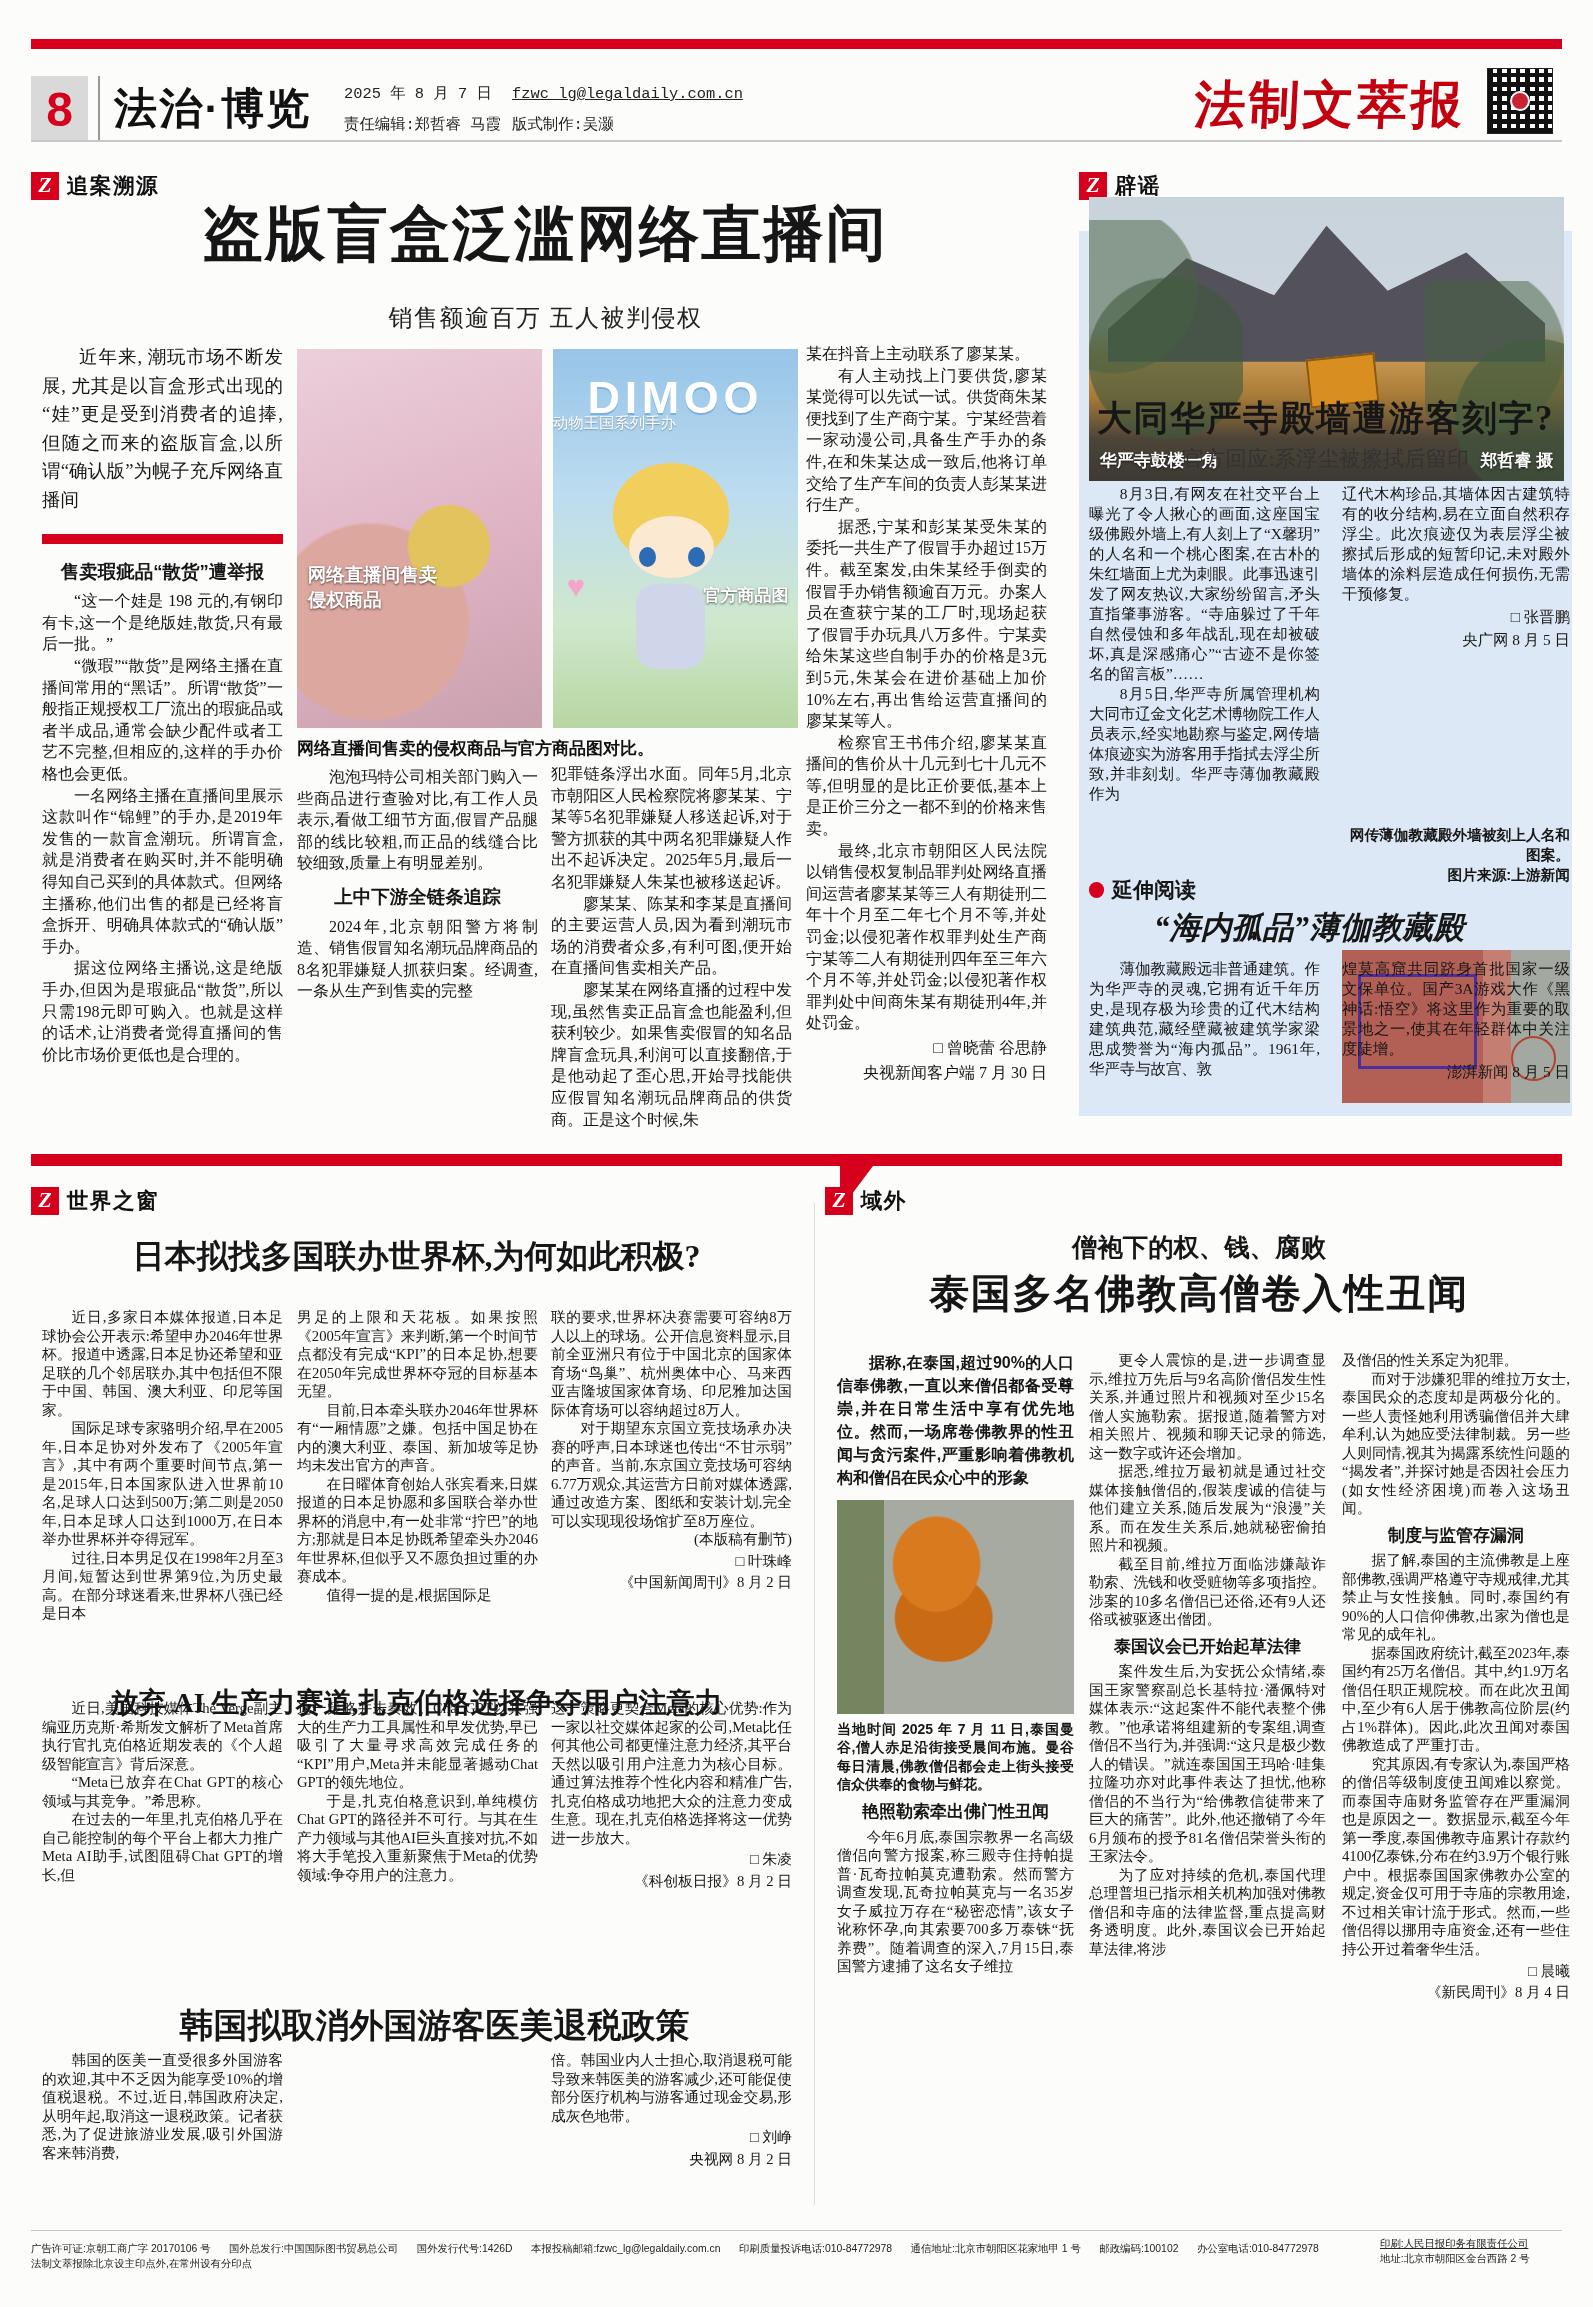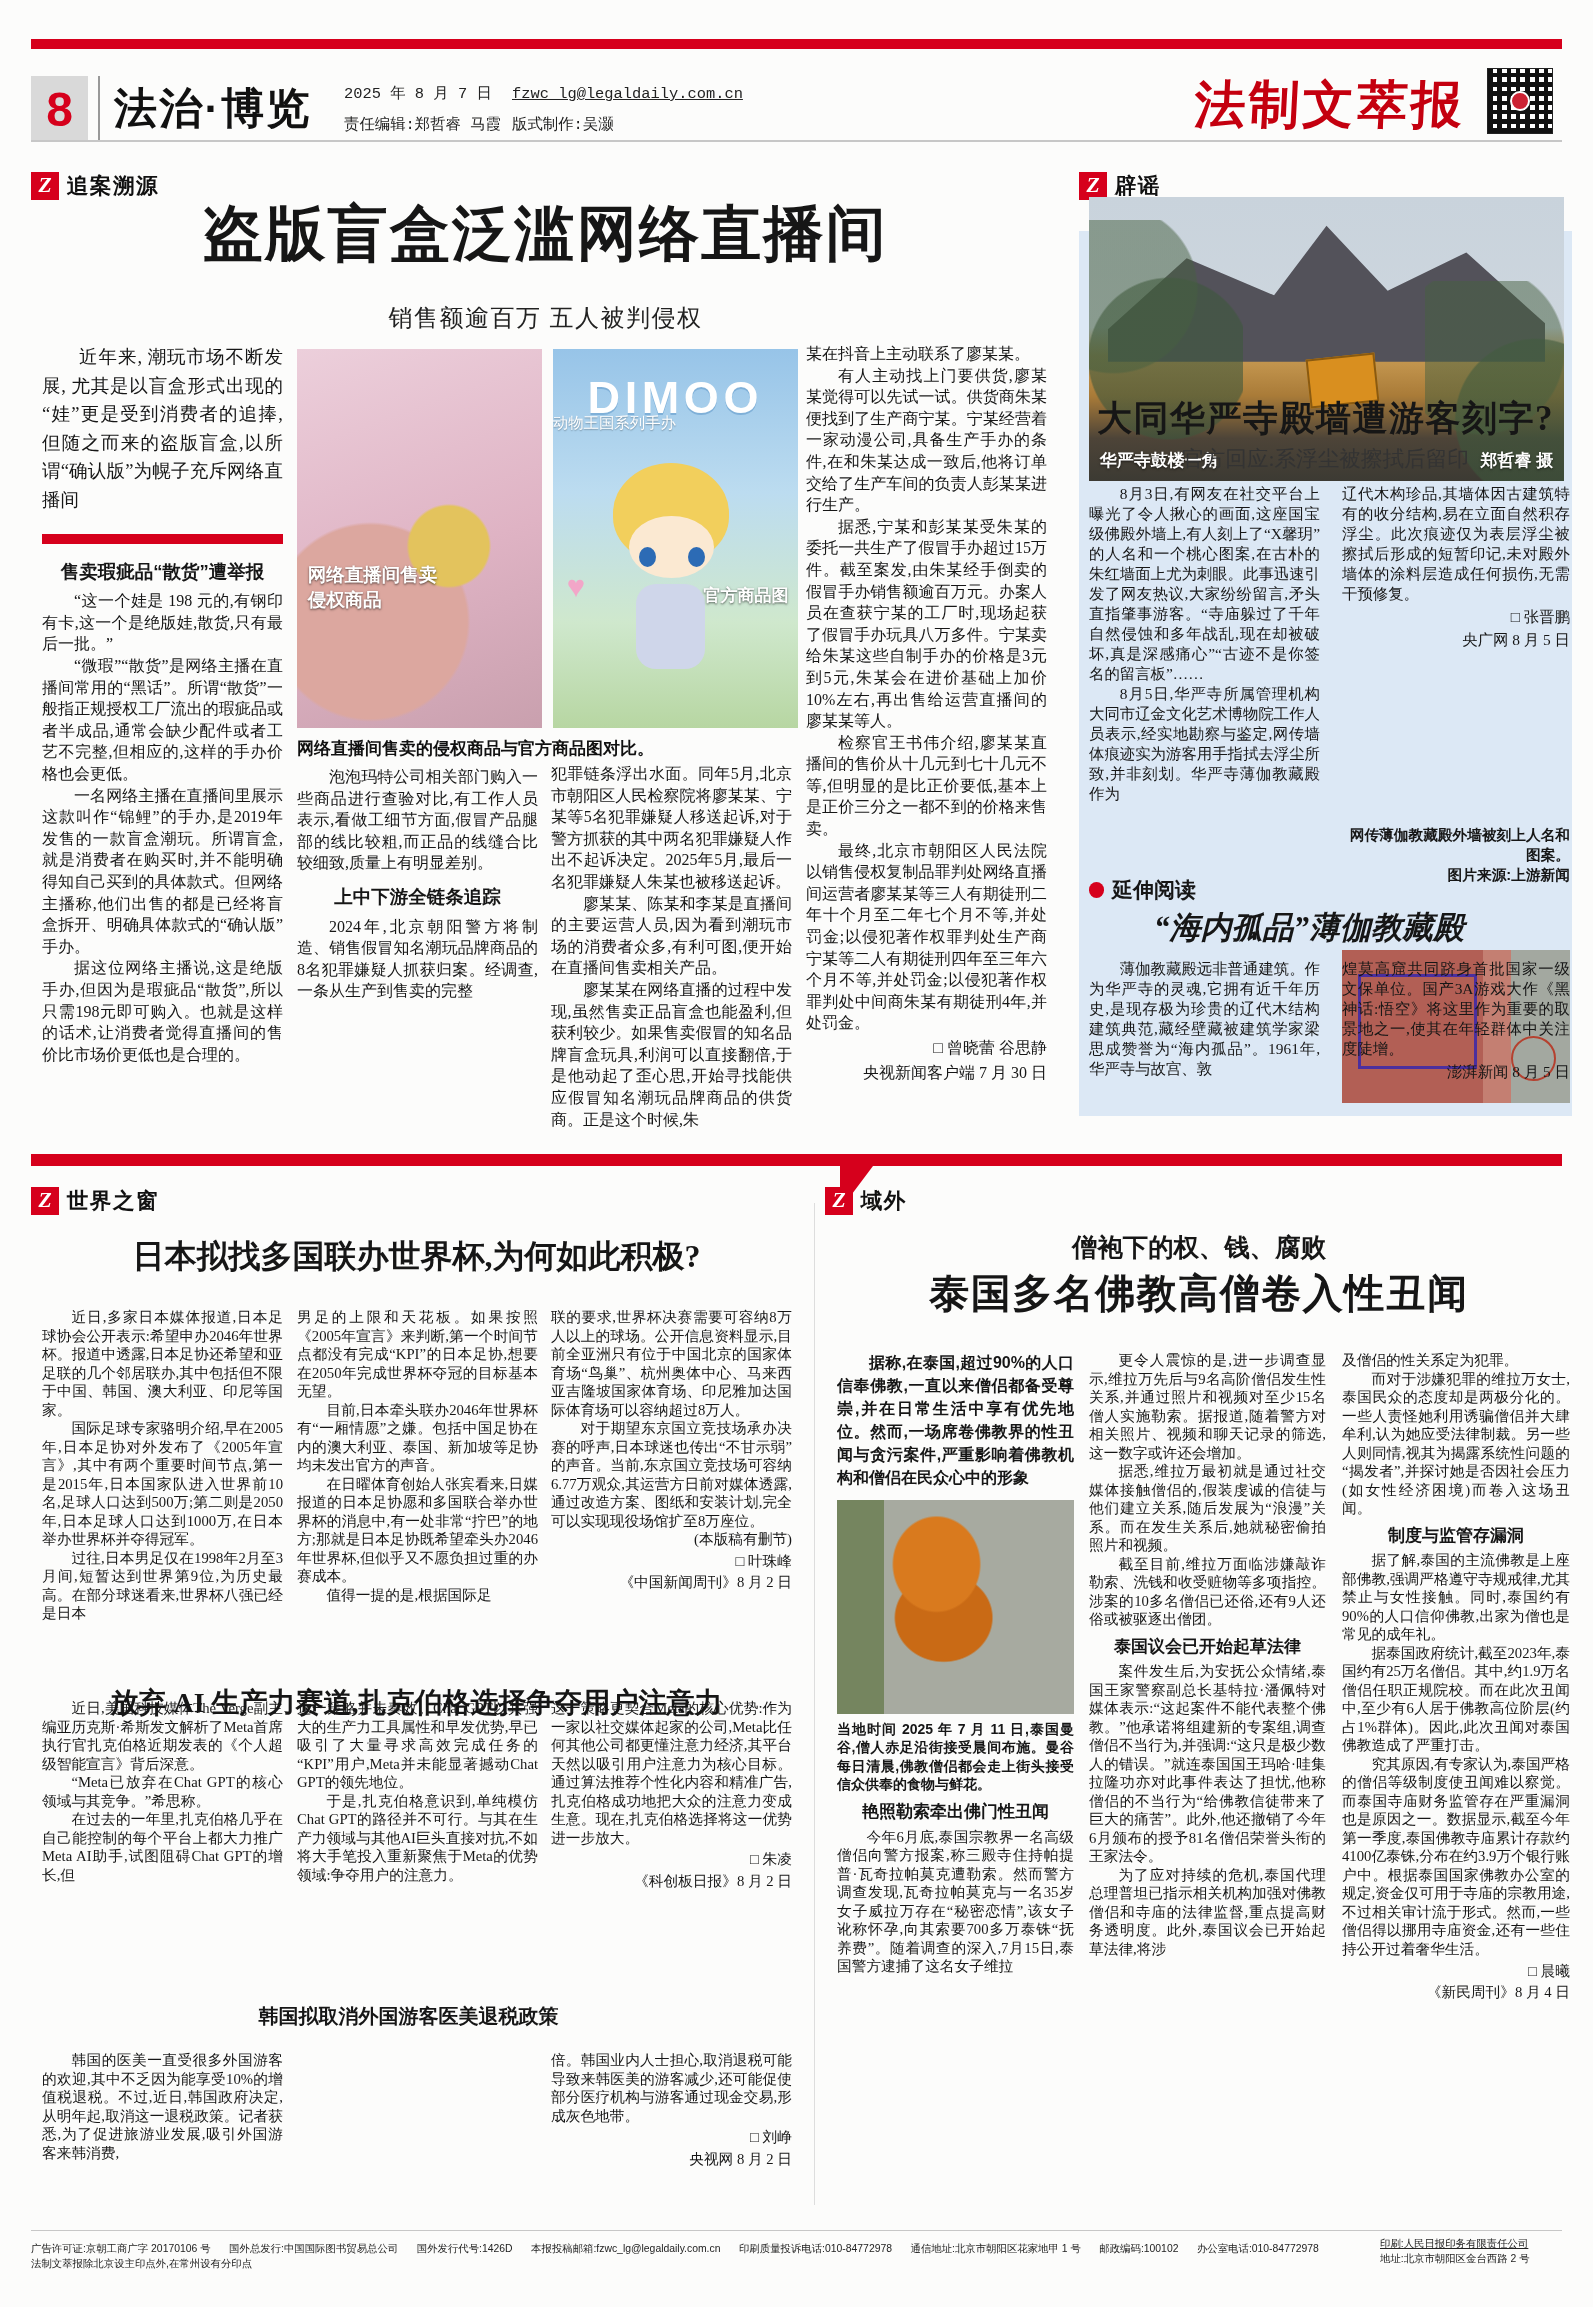--- a/index.html
+++ b/index.html
@@ -264,21 +264,21 @@
   <div class="col t19" style="left:297px;top:1699px;width:241px;height:276px">
       <p class="noind">这一策略并未奏效。Chat GPT以其强大的生产力工具属性和早发优势,早已吸引了大量寻求高效完成任务的“KPI”用户,Meta并未能显著撼动Chat GPT的领先地位。</p>
       <p>于是,扎克伯格意识到,单纯模仿Chat GPT的路径并不可行。与其在生产力领域与其他AI巨头直接对抗,不如将大手笔投入重新聚焦于Meta的优势领域:争夺用户的注意力。</p>
     </div>
   <div class="col t19" style="left:551px;top:1699px;width:241px;height:276px">
       <p class="noind">这一策略更契合Meta的核心优势:作为一家以社交媒体起家的公司,Meta比任何其他公司都更懂注意力经济,其平台天然以吸引用户注意力为核心目标。通过算法推荐个性化内容和精准广告,扎克伯格成功地把大众的注意力变成生意。现在,扎克伯格选择将这一优势进一步放大。</p>
       <p class="byline">□ 朱凌</p>
       <p class="byline">《科创板日报》8 月 2 日</p>
     </div>
 
-  <div class="abs h2serif" style="left:23px;top:2003px;width:771px;font-size:20px">韩国拟取消外国游客医美退税政策</div>
+  <div class="abs h2serif" style="left:49px;top:2003px;width:771px;font-size:34px">韩国拟取消外国游客医美退税政策</div>
   <div class="col t19" style="left:42px;top:2051px;width:241px;height:158px">
       <p>韩国的医美一直受很多外国游客的欢迎,其中不乏因为能享受10%的增值税退税。不过,近日,韩国政府决定,从明年起,取消这一退税政策。记者获悉,为了促进旅游业发展,吸引外国游客来韩消费,</p>
     </div>
   <div class="col t19" style="left:551px;top:2051px;width:241px;height:158px">
       <p class="noind">倍。韩国业内人士担心,取消退税可能导致来韩医美的游客减少,还可能促使部分医疗机构与游客通过现金交易,形成灰色地带。</p>
       <p class="byline">□ 刘峥</p>
       <p class="byline">央视网 8 月 2 日</p>
     </div>
 
   <div class="abs tag" style="left:825px;top:1186px">

